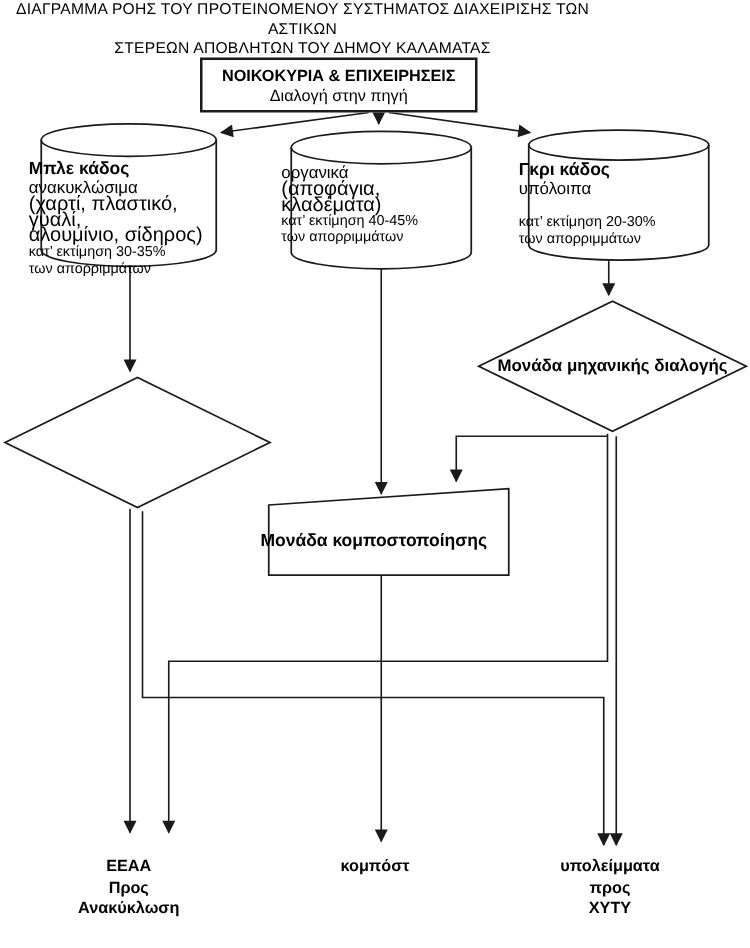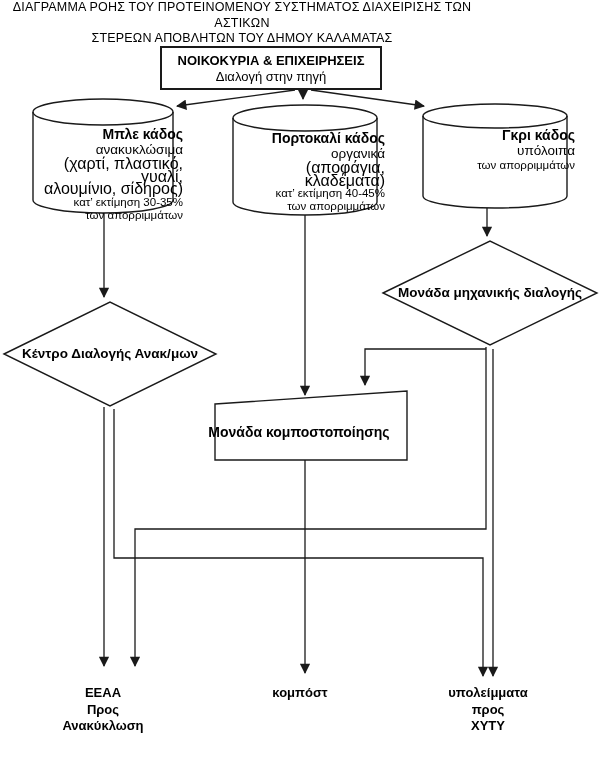--- a/index.html
+++ b/index.html
@@ -15,21 +15,21 @@
     left:0;top:6;width:484px;font-size:12.5px;line-height:15.5px;
     font-weight:400;letter-spacing:.2px;
   }
   .src-box{
     position:absolute;z-index:1;left:160px;top:46px;width:218px;height:40px;
     border:2px solid #1a1a1a;background:#fff;display:flex;flex-direction:column;
     align-items:center;justify-content:center;
   }
   .src-box .b1{font-weight:bold;font-size:13px;line-height:17px;}
   .src-box .b2{font-size:13px;line-height:16px;}
-  .bin{position:absolute;z-index:1;text-align:right;}
+  .bin{position:absolute;z-index:1;text-align:left;}
   .bin .name{display:block;font-weight:bold;font-size:14px;line-height:16px;}
   .bin .content{display:block;font-size:13.5px;line-height:16px;}
   .bin .small{display:block;font-size:16px;line-height:12.5px;}
   .bin .est{display:block;font-size:11.5px;line-height:13px;}
   .bin-blue{left:23px;top:126px;width:160px;}
   .bin-orange{left:225px;top:130px;width:160px;}
   .bin-grey{left:415px;top:127px;width:160px;}
   .bin-grey .est.first{margin-top:13px;}
   .diamond-label{font-weight:bold;font-size:13.5px;line-height:15px;}
   .dl-left{left:8px;top:346px;width:204px;}
@@ -102,34 +102,33 @@
   <div class="bin bin-blue txt">
     <span class="name">Μπλε κάδος</span>
     <span class="content">ανακυκλώσιμα</span>
     <span class="small">(χαρτί, πλαστικό, γυαλί,</span>
     <span class="small">αλουμίνιο, σίδηρος)</span>
     <span class="est">κατ’ εκτίμηση 30-35%</span>
     <span class="est">των απορριμμάτων</span>
   </div>
 
   <div class="bin bin-orange txt">
-    <span class="name">Πορτοκαλί κάδος</span>
     <span class="content">οργανικά</span>
     <span class="small">(αποφάγια, κλαδέματα)</span>
     <span class="est">κατ’ εκτίμηση 40-45%</span>
     <span class="est">των απορριμμάτων</span>
   </div>
 
   <div class="bin bin-grey txt">
     <span class="name">Γκρι κάδος</span>
     <span class="content">υπόλοιπα</span>
+    <span class="est first">κατ’ εκτίμηση 20-30%</span>
     <span class="est">των απορριμμάτων</span>
   </div>
 
-  <div class="txt diamond-label dl-left">Κέντρο Διαλογής Ανακ/μων</div>
 
   <div class="txt diamond-label dl-right">Μονάδα μηχανικής διαλογής</div>
 
   <div class="txt compost-label">Μονάδα κομποστοποίησης</div>
 
   <div class="txt out out-recycle">
     <span>ΕΕΑΑ</span>
     <span>Προς</span>
     <span>Ανακύκλωση</span>
   </div>

